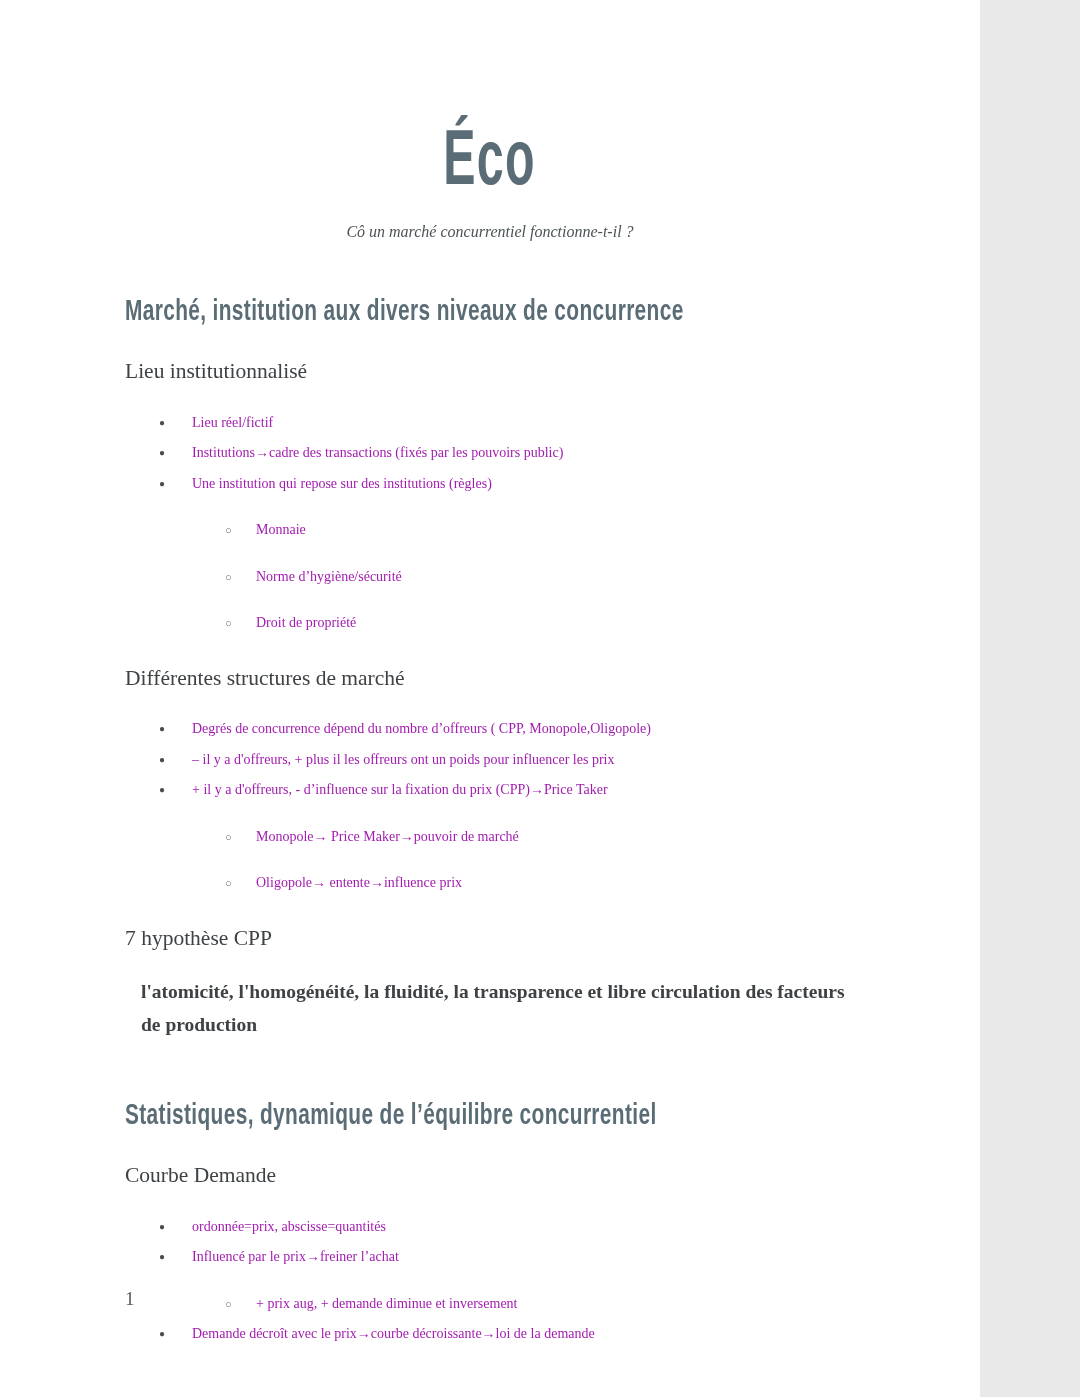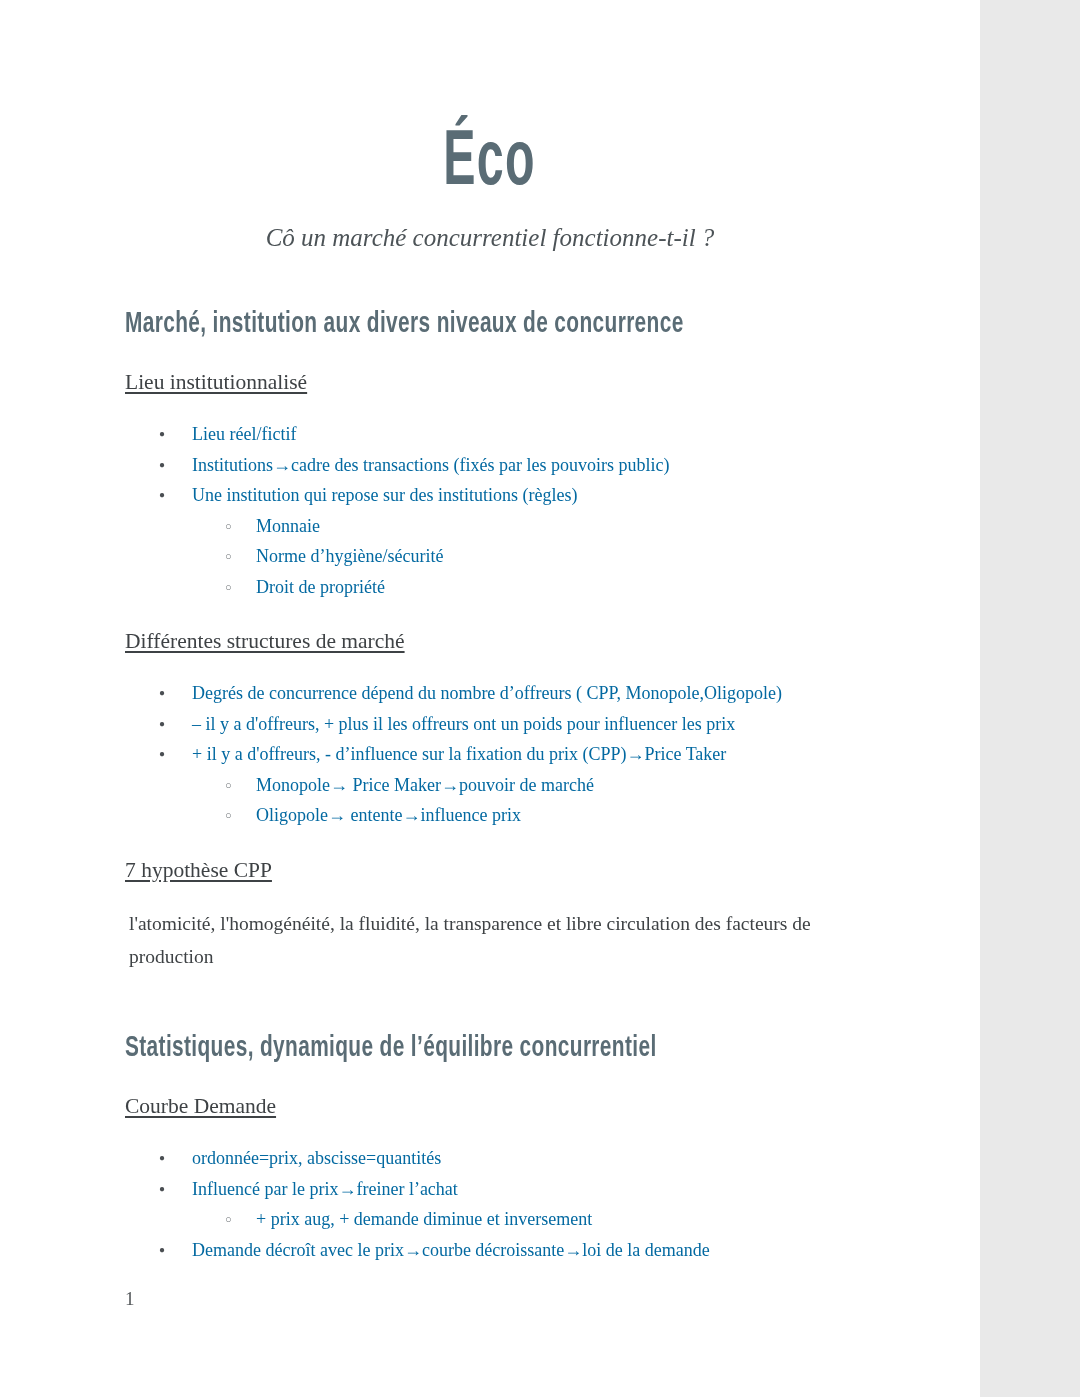--- a/index.html
+++ b/index.html
@@ -30,21 +30,21 @@
     font-size: 78px;
     color: #5a6c75;
     transform: scaleX(0.62);
     transform-origin: 50% 50%;
     letter-spacing: 2px;
     white-space: nowrap;
   }
   .doc-subtitle {
     text-align: center;
     font-style: italic;
-    font-size: 25px;
+    font-size: 16px;
     color: #4c5357;
     margin: 0 0 50px 0;
     line-height: 1.3;
   }
   
   .section-heading {
     margin: 8px 0 30px 0;
     line-height: 1.2;
     font-weight: normal;
     text-decoration: underline;
@@ -58,61 +58,61 @@
     transform: scaleX(0.72);
     transform-origin: 0 50%;
     letter-spacing: 0.5px;
     white-space: nowrap;
   }
   .section-heading.second { margin-top: 56px; }
   
   .subheading {
     font-size: 21.5px;
     color: #3e4245;
-    text-decoration: underline;
     text-underline-offset: 3px;
     margin: 0 0 22px 0;
     line-height: 1.3;
     font-weight: normal;
   }
   .subheading.after-list { margin-top: 26px; }
   
   ul.doc-list {
     list-style: none;
     margin: 0 0 4px 0;
     padding: 0;
-    font-size: 18px;
-    color: #0369a1;
+    font-size: 14px;
+    color: #a21caf;
   }
   ul.doc-list li {
     position: relative;
     line-height: 30.5px;
   }
   li.l1 { padding-left: 67px; }
   li.l1::before {
     content: "●";
     position: absolute;
     left: 34px; top: 0;
     font-size: 10px;
     color: #4a4e52;
   }
-  li.l2 { padding-left: 131px; }
+  li.l2 { padding-left: 131px; margin-top: 16px; }
   li.l2::before {
     content: "○";
     position: absolute;
     left: 100px; top: 0;
     font-size: 11px;
     color: #6b7074;
   }
   .paragraph {
     font-size: 19.5px;
     line-height: 33px;
     color: #3e4245;
-    margin: 0 0 24px 4px;
+    margin: 0 0 24px 16px;
     max-width: 830px;
+    font-weight: bold;
   }
   .page-number {
     position: absolute;
     left: 125px;
     top: 1288px;
     font-size: 19px;
     color: #55595c;
   }
 </style>
 </head>

